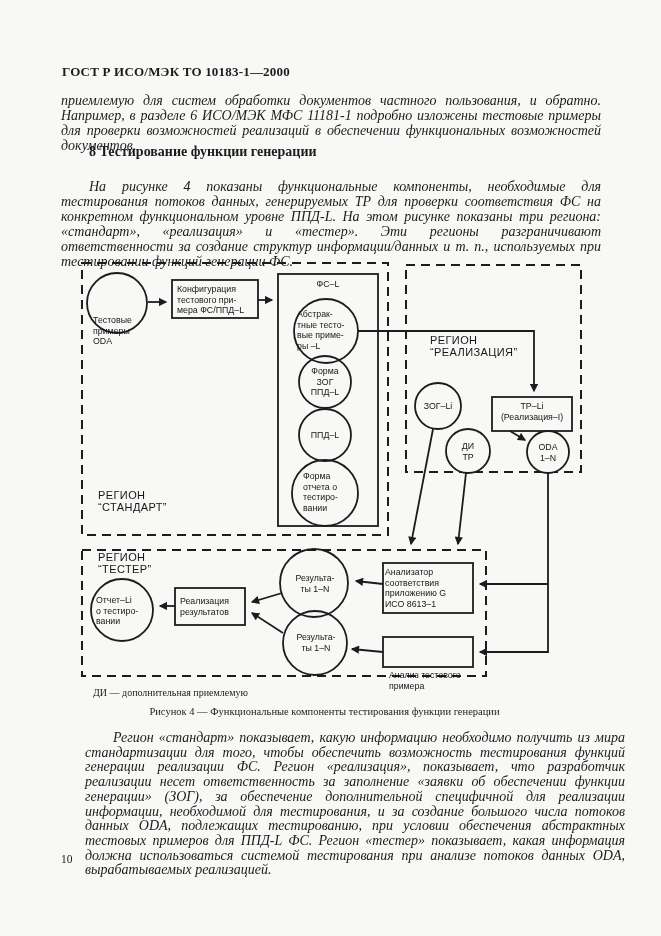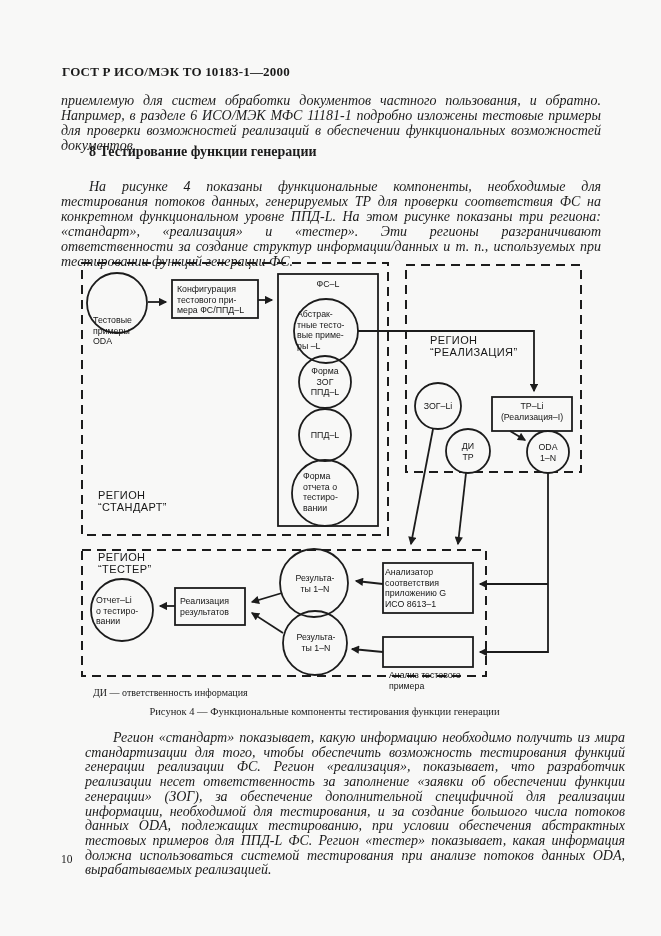--- a/index.html
+++ b/index.html
@@ -137,18 +137,18 @@
 ты 1–N</div>
 <div class="nlab ctr" style="left:285px;top:632px;width:62px;">Результа-
 ты 1–N</div>
 <div class="nlab" style="left:385px;top:567px;width:82px;">Анализатор
 соответствия
 приложению G
 ИСО 8613–1</div>
 <div class="nlab" style="left:389px;top:670px;width:82px;">Анализ тестового
 примера</div>
 
-<div class="abs" id="legend">ДИ — ответственность информация</div>
+<div class="abs" id="legend">ДИ — дополнительная приемлемую</div>
 <div class="abs" id="caption">Рисунок 4 — Функциональные компоненты тестирования функции генерации</div>
 
 <p class="abs body-par ind" id="closing">Регион «стандарт» показывает, какую информацию необходимо получить из мира стандартизации для того, чтобы обеспечить возможность тестирования функций генерации реализации ФС. Регион «реализация», показывает, что разработчик реализации несет ответственность за заполнение «заявки об обеспечении функции генерации» (ЗОГ), за обеспечение дополнительной специфичной для реализации информации, необходимой для тестирования, и за создание большого числа потоков данных ODA, подлежащих тестированию, при условии обеспечения абстрактных тестовых примеров для ППД-L ФС. Регион «тестер» показывает, какая информация должна использоваться системой тестирования при анализе потоков данных ODA, вырабатываемых реализацией.</p>
 
 <div class="abs" id="pageno">10</div>
 
 </body></html>

